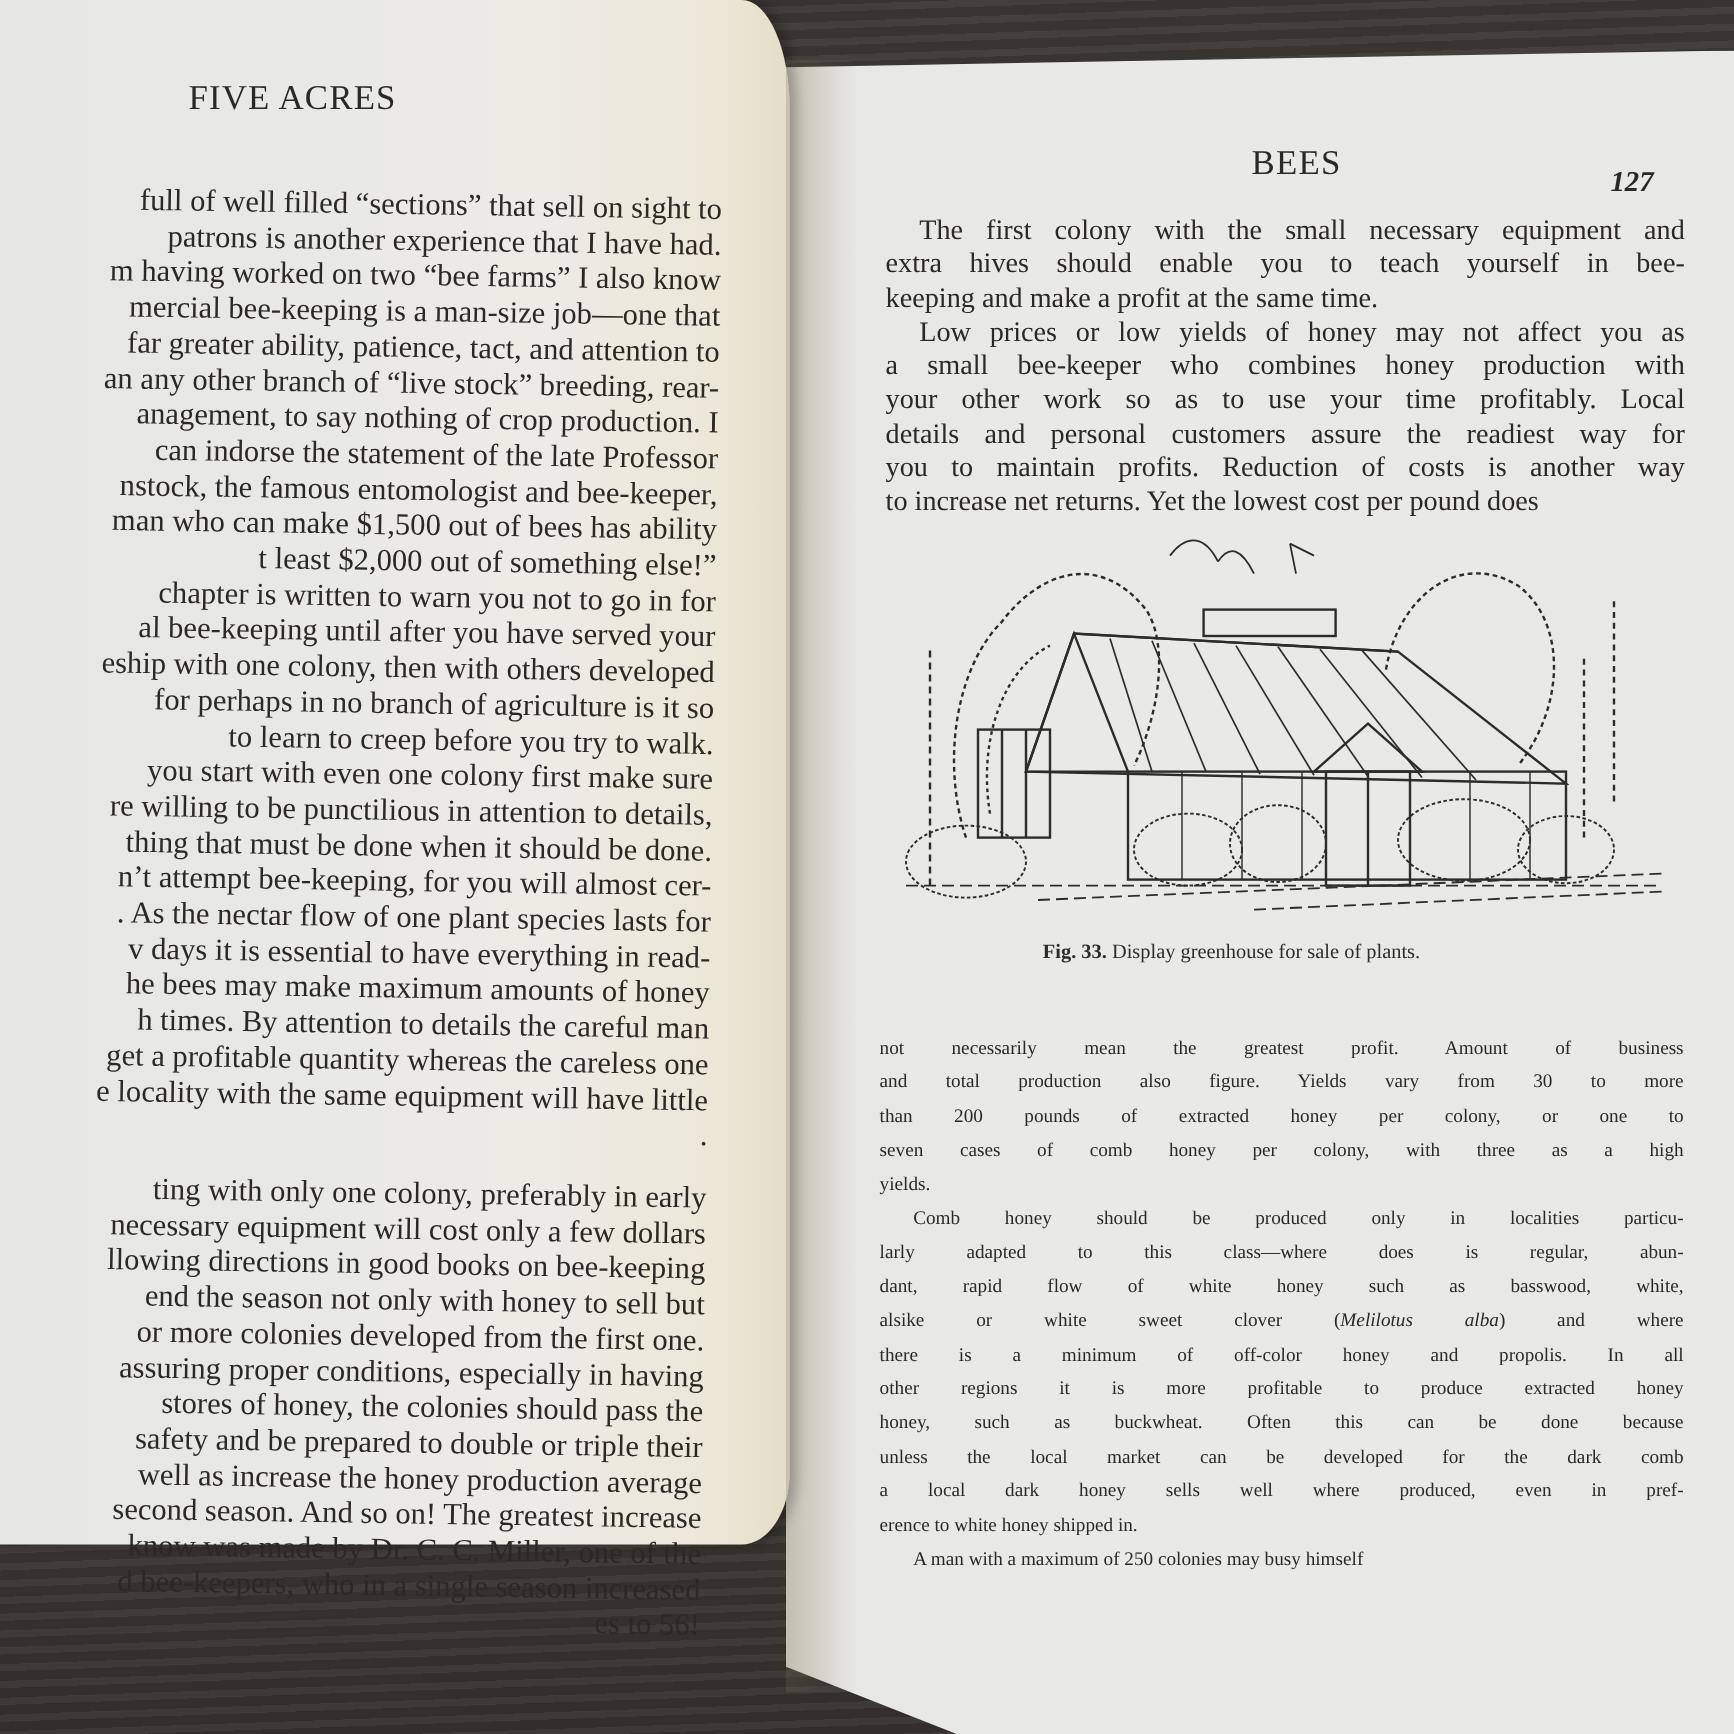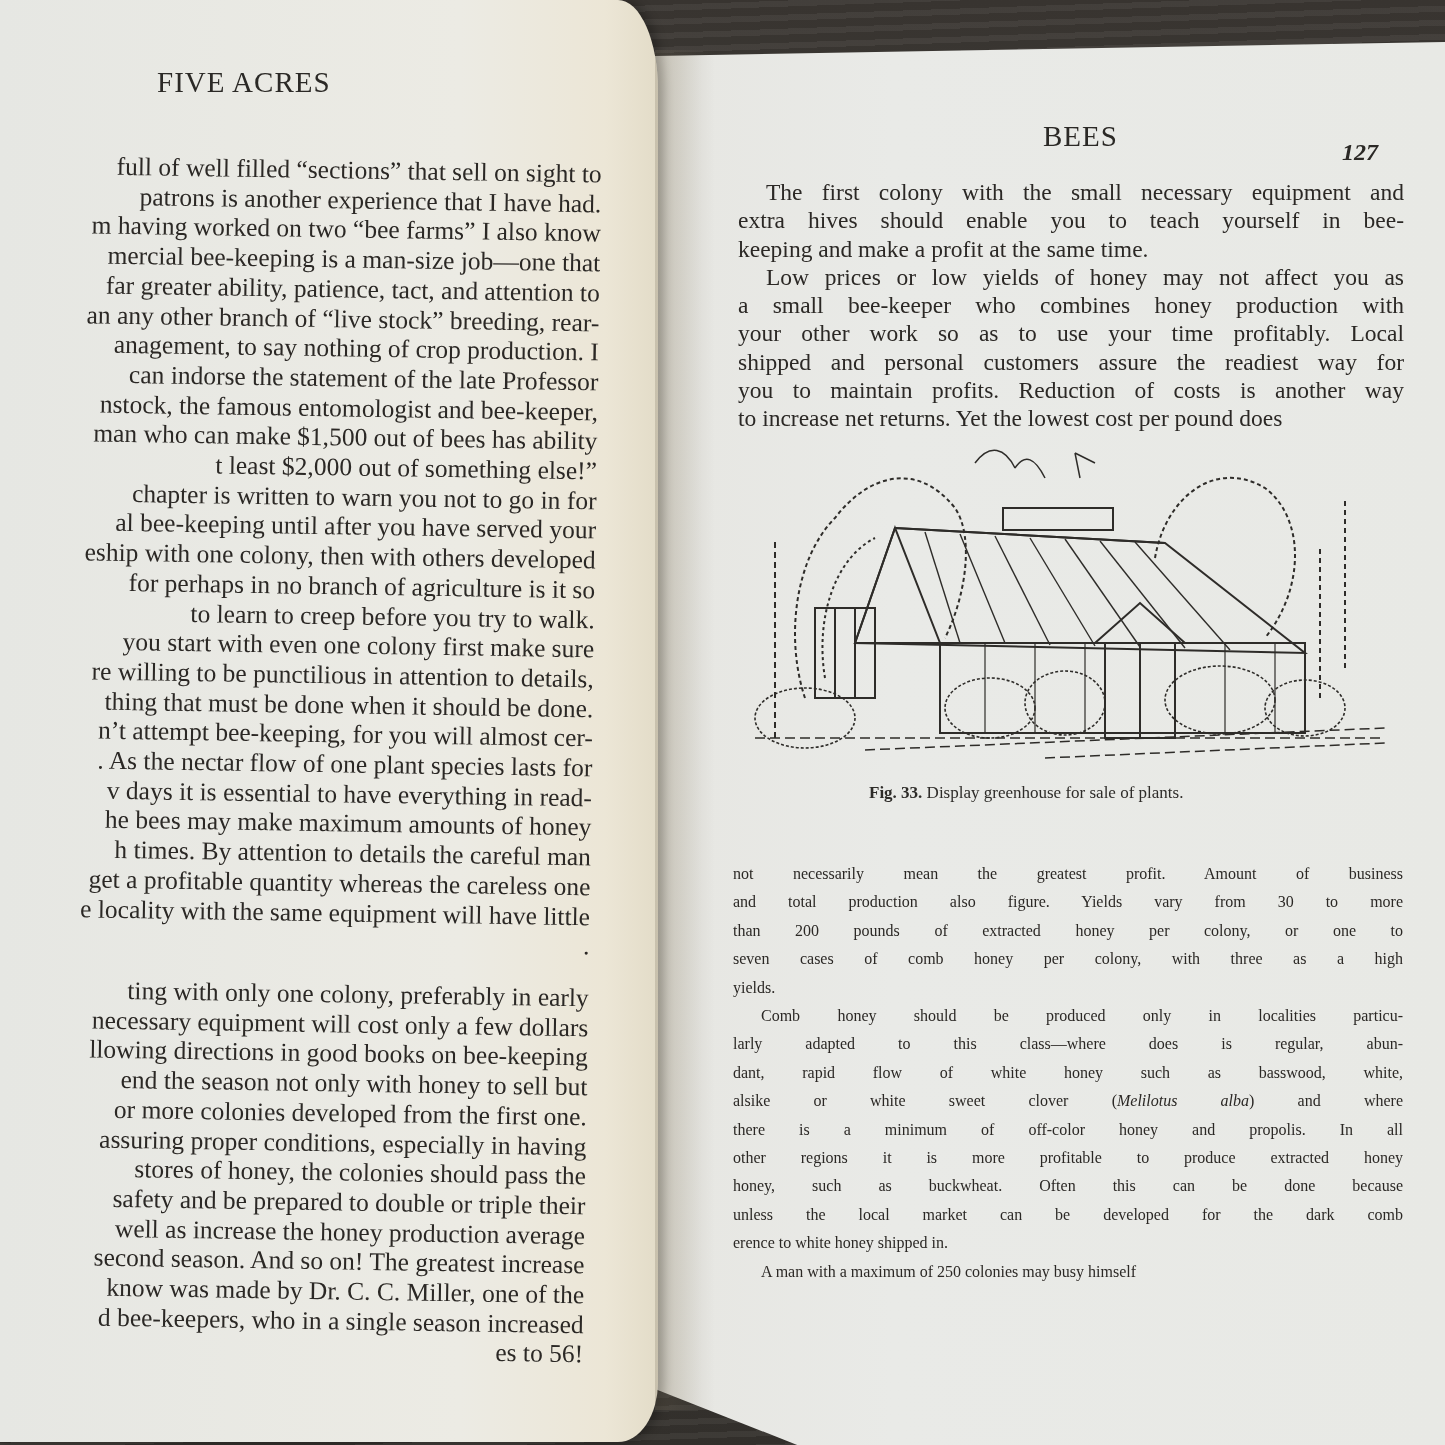--- a/index.html
+++ b/index.html
@@ -9,21 +9,21 @@
     font-family: "Liberation Serif", "DejaVu Serif", serif;
   }
   .wood-grain {
     position: absolute; inset: 0;
     background: repeating-linear-gradient(178deg, rgba(255,255,255,0.04) 0 6px, rgba(0,0,0,0.06) 6px 14px);
   }
   .page {
     position: absolute; color: #2a2825;
   }
   .page-left {
-    left: 0; top: 0; width: 658px; height: 1442px;
+    left: 0; top: 0; width: 658px; height: 1287px;
     background: linear-gradient(90deg, #e6e7e3 0%, #ecebe4 70%, #ece6d6 92%, #e3dcc8 100%);
     border-top-right-radius: 40px 90px;
     border-bottom-right-radius: 40px 60px;
     box-shadow: 6px 0 10px rgba(0,0,0,0.25);
     z-index: 2;
   }
   .page-right {
     left: 655px; top: 42px; width: 790px; height: 1403px;
     background: linear-gradient(90deg, #dcd9cf 0%, #e7e7e3 6%, #e9eae7 30%, #e8e9e5 100%);
     clip-path: polygon(0 14px, 100% 0, 100% 100%, 18% 100%, 0 96%);
@@ -128,21 +128,21 @@
 <div class="running-head" style="left:1043px; top:120px; z-index:4;">BEES</div>
 <div class="page-number" style="left:1342px; top:139px; z-index:4;font-style:italic;">127</div>
 
 <div class="body-text right-text-top" id="right-top" style="z-index:4;">
     <span class="line indent">The first colony with the small necessary equipment and</span>
     <span class="line">extra hives should enable you to teach yourself in bee-</span>
     <span class="line last">keeping and make a profit at the same time.</span>
     <span class="line indent">Low prices or low yields of honey may not affect you as</span>
     <span class="line">a small bee-keeper who combines honey production with</span>
     <span class="line">your other work so as to use your time profitably. Local</span>
-    <span class="line">shipped and personal customers assure the readiest way for</span>
+    <span class="line">details and personal customers assure the readiest way for</span>
     <span class="line">you to maintain profits. Reduction of costs is another way</span>
     <span class="line last">to increase net returns. Yet the lowest cost per pound does</span>
   </div>
 
 <div class="figure" style="z-index:4;">
   <svg viewBox="0 0 650 325">
     <g stroke="#2e2c29" fill="none" stroke-width="2">
 
       <path d="M60 260 C40 200 50 120 90 80 C120 40 170 20 210 70 C230 100 220 160 200 200" stroke-dasharray="4 3"></path>
       <path d="M80 240 C70 180 90 120 130 100" stroke-dasharray="3 3"></path>
@@ -217,15 +217,16 @@
     <span class="line">seven cases of comb honey per colony, with three as a high</span>
     <span class="line last">yields.</span>
     <span class="line indent">Comb honey should be produced only in localities particu-</span>
     <span class="line">larly adapted to this class—where does is regular, abun-</span>
     <span class="line">dant, rapid flow of white honey such as basswood, white,</span>
     <span class="line"><span>alsike or white sweet clover (</span><em>Melilotus alba</em><span>) and where</span></span>
     <span class="line">there is a minimum of off-color honey and propolis. In all</span>
     <span class="line">other regions it is more profitable to produce extracted honey</span>
     <span class="line">honey, such as buckwheat. Often this can be done because</span>
     <span class="line">unless the local market can be developed for the dark comb</span>
+    <span class="line">a local dark honey sells well where produced, even in pref-</span>
     <span class="line last">erence to white honey shipped in.</span>
     <span class="line last indent">A man with a maximum of 250 colonies may busy himself</span>
   </div>
 
 </body></html>

